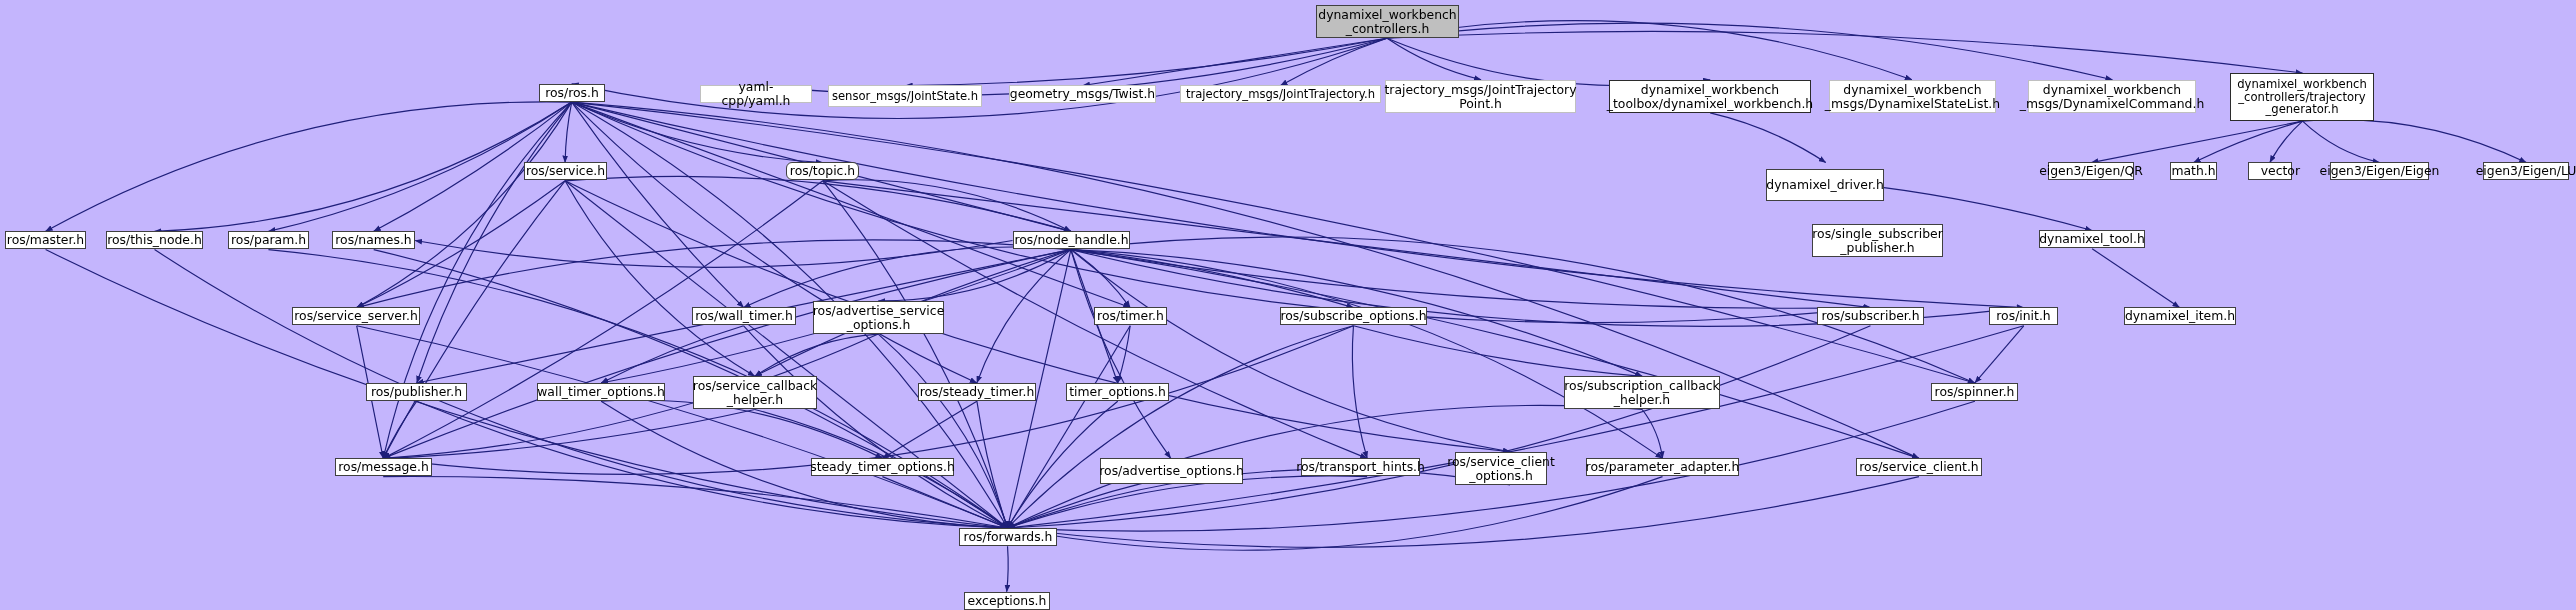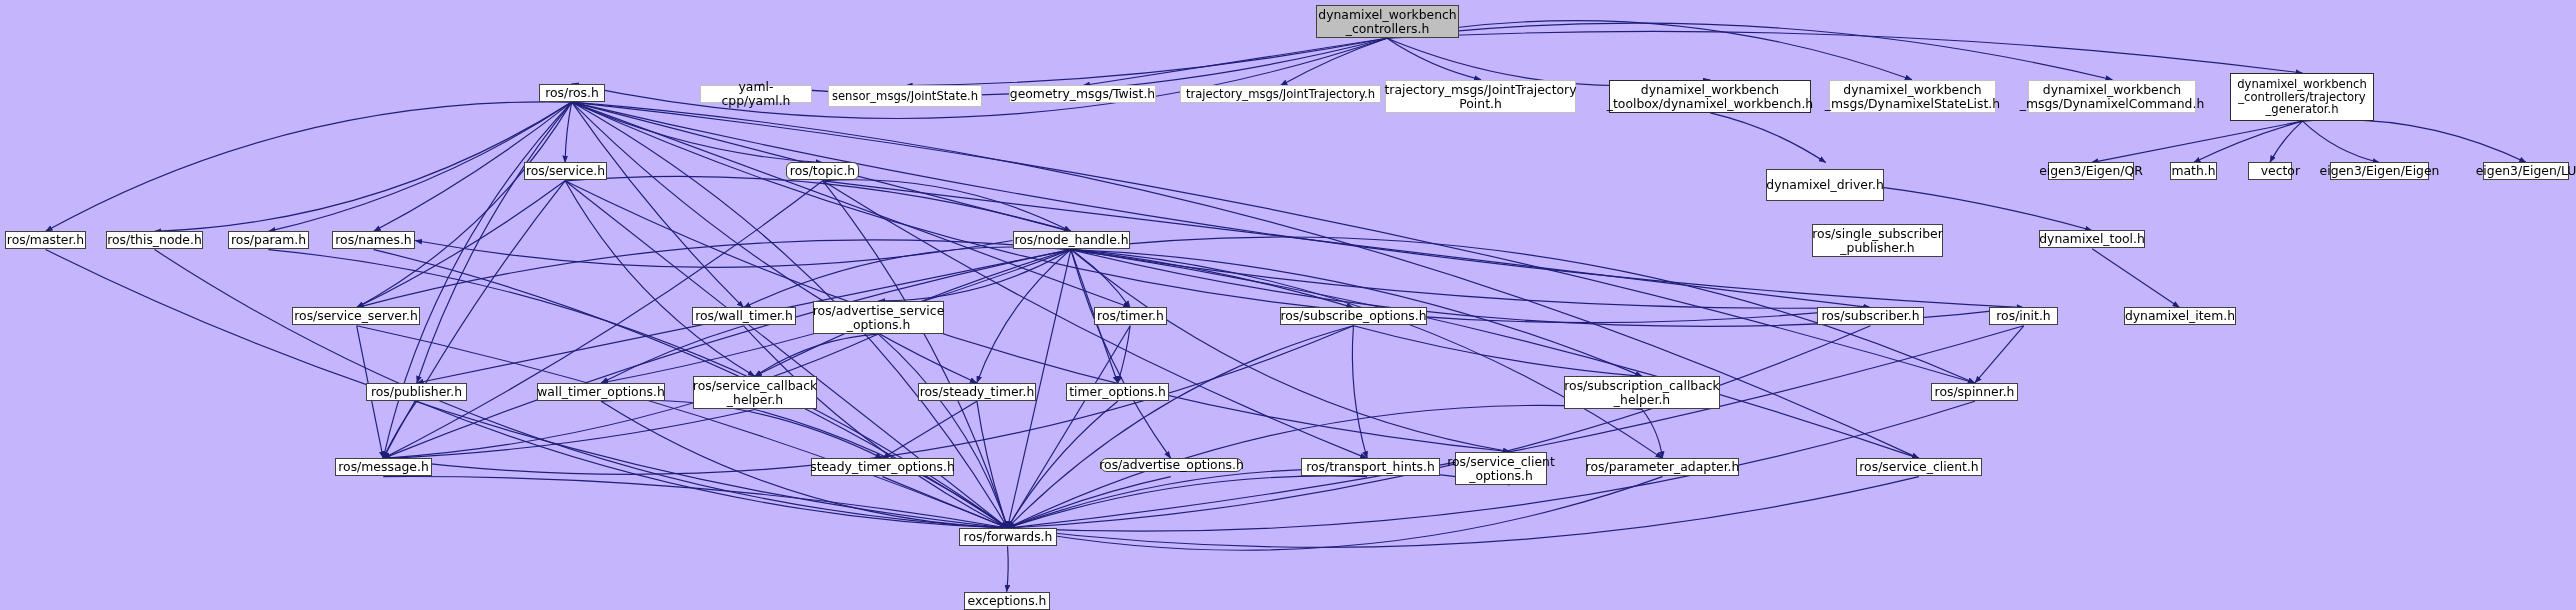--- a/index.html
+++ b/index.html
@@ -220,22 +220,22 @@
       <div class="gnode solid" style="left: 537px; top: 383px; width: 128px; height: 18px;">wall_timer_options.h</div>
       <div class="gnode solid" style="left: 693px; top: 376px; width: 124px; height: 33px;">ros/service_callback
 _helper.h</div>
       <div class="gnode solid" style="left: 918px; top: 383px; width: 118px; height: 18px;">ros/steady_timer.h</div>
       <div class="gnode solid" style="left: 1066px; top: 383px; width: 103px; height: 18px;">timer_options.h</div>
       <div class="gnode solid" style="left: 1564px; top: 376px; width: 156px; height: 33px;">ros/subscription_callback
 _helper.h</div>
       <div class="gnode solid" style="left: 1931px; top: 383px; width: 87px; height: 18px;">ros/spinner.h</div>
       <div class="gnode solid" style="left: 335px; top: 458px; width: 97px; height: 18px;">ros/message.h</div>
       <div class="gnode solid" style="left: 811px; top: 458px; width: 143px; height: 18px;">steady_timer_options.h</div>
-      <div class="gnode solid" style="left: 1100px; top: 458px; width: 143px; height: 14px; border-radius: 7px;">ros/advertise_options.h</div>
-      <div class="gnode solid" style="left: 1301px; top: 458px; width: 139px; height: 18px;">ros/transport_hints.h</div>
+      <div class="gnode solid" style="left: 1100px; top: 458px; width: 143px; height: 26px;">ros/advertise_options.h</div>
+      <div class="gnode solid" style="left: 1301px; top: 458px; width: 119px; height: 18px;">ros/transport_hints.h</div>
       <div class="gnode solid" style="left: 1455px; top: 452px; width: 92px; height: 33px;">ros/service_client
 _options.h</div>
       <div class="gnode solid" style="left: 1586px; top: 458px; width: 153px; height: 18px;">ros/parameter_adapter.h</div>
       <div class="gnode solid" style="left: 1856px; top: 458px; width: 126px; height: 18px;">ros/service_client.h</div>
       <div class="gnode solid" style="left: 959px; top: 528px; width: 98px; height: 18px;">ros/forwards.h</div>
       <div class="gnode solid" style="left: 964px; top: 592px; width: 86px; height: 18px;">exceptions.h</div>
     </div>
 </div>
 
 

